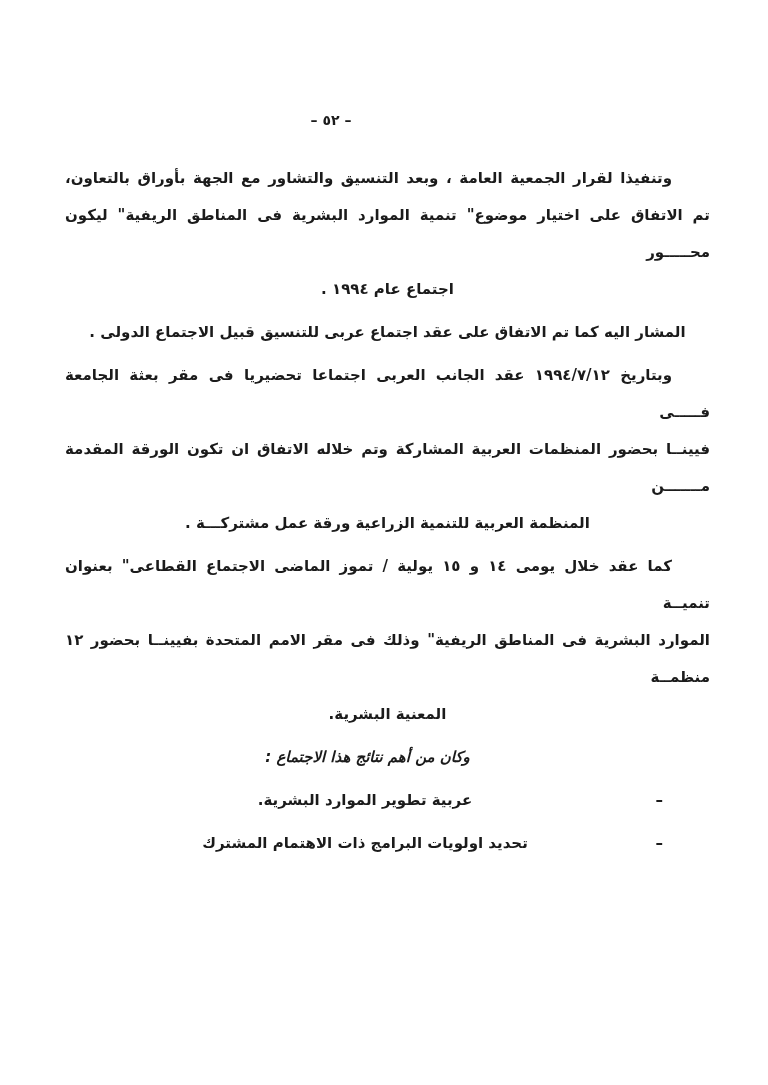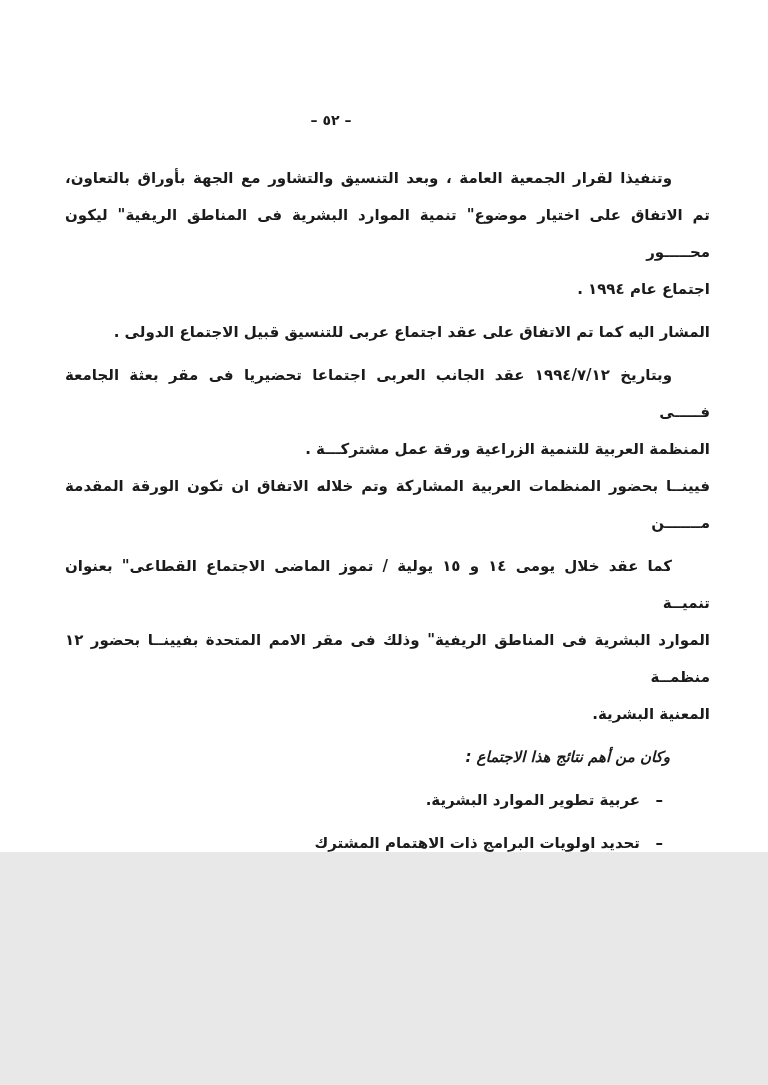--- a/index.html
+++ b/index.html
@@ -1,19 +1,19 @@
 <!DOCTYPE html>
 <html lang="ar"><head>
 <meta charset="utf-8">
 <style>
   html, body { margin: 0; padding: 0; background: #e8e8e8; }
   .page {
     position: relative;
     width: 768px;
-    height: 852px;
+    height: 1085px;
     margin: 0 auto;
     background: #ffffff;
     overflow: hidden;
     font-family: "DejaVu Sans", sans-serif;
     font-weight: bold;
     color: #1b1b1b;
     direction: rtl;
   }
   .page-number {
     padding-top: 112px;
@@ -26,21 +26,21 @@
     position: absolute;
     top: 160px;
     right: 58px;
     left: 65px;
   }
   .para { margin: 0 0 6px 0; }
   .line {
     font-size: 15px;
     line-height: 37px;
     white-space: normal;
-    text-align: right;
+    text-align: center;
   }
   .line.fill {
     text-align: justify;
     text-align-last: justify;
   }
   .line.first { text-indent: 38px; }
   .intro {
     padding-right: 40px;
     margin: 2px 0 6px 0;
     font-style: italic;
@@ -75,22 +75,22 @@
       <div class="line fill">تم الاتفاق على اختيار موضوع" تنمية الموارد البشرية فى المناطق الريفية" ليكون محـــــور</div>
       <div class="line">اجتماع عام ١٩٩٤ .</div>
     </div>
 
     <div class="para">
       <div class="line">المشار اليه كما تم الاتفاق على عقد اجتماع عربى للتنسيق قبيل الاجتماع الدولى .</div>
     </div>
 
     <div class="para">
       <div class="line fill first">وبتاريخ ١٩٩٤/٧/١٢ عقد الجانب العربى اجتماعا تحضيريا فى مقر بعثة الجامعة فـــــى</div>
+      <div class="line fill">فيينــا بحضور المنظمات العربية المشاركة وتم خلاله الاتفاق ان تكون الورقة المقدمة مـــــــن</div>
       <div class="line">المنظمة العربية للتنمية الزراعية ورقة عمل مشتركـــة .</div>
-      <div class="line fill">فيينــا بحضور المنظمات العربية المشاركة وتم خلاله الاتفاق ان تكون الورقة المقدمة مـــــــن</div>
     </div>
 
     <div class="para">
       <div class="line fill first">كما عقد خلال يومى ١٤ و ١٥ يولية / تموز الماضى الاجتماع القطاعى" بعنوان تنميــة</div>
       <div class="line fill">الموارد البشرية فى المناطق الريفية" وذلك فى مقر الامم المتحدة بفيينــا بحضور ١٢ منظمــة</div>
       <div class="line">المعنية البشرية.</div>
     </div>
 
     <div class="line intro">وكان من أهم نتائج هذا الاجتماع :</div>
 

